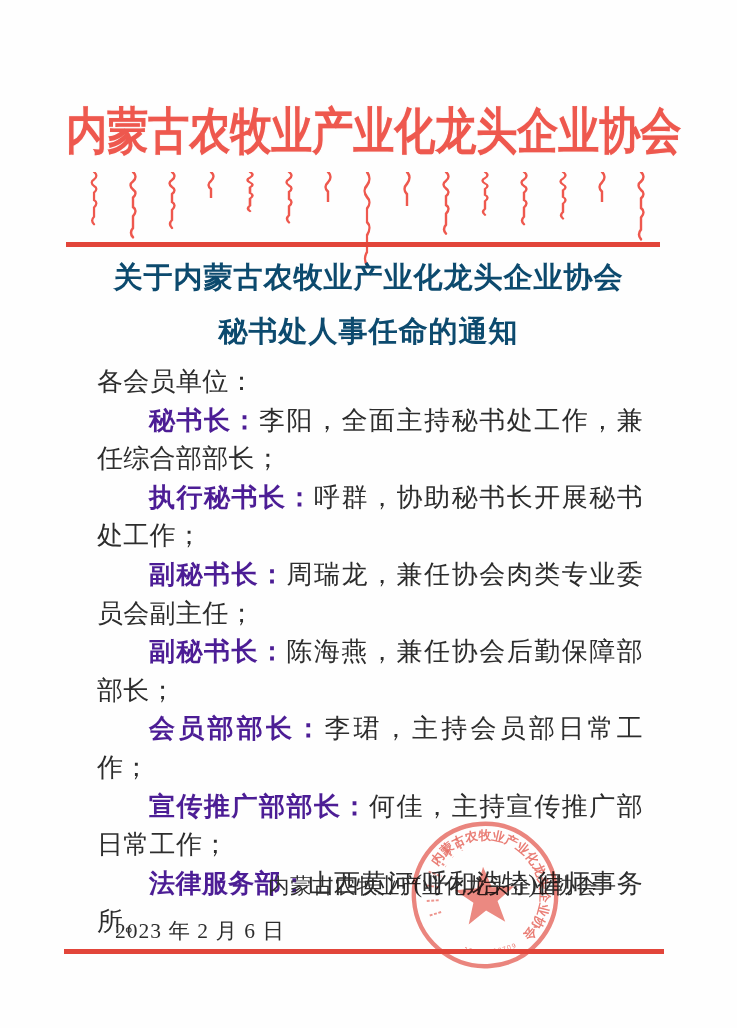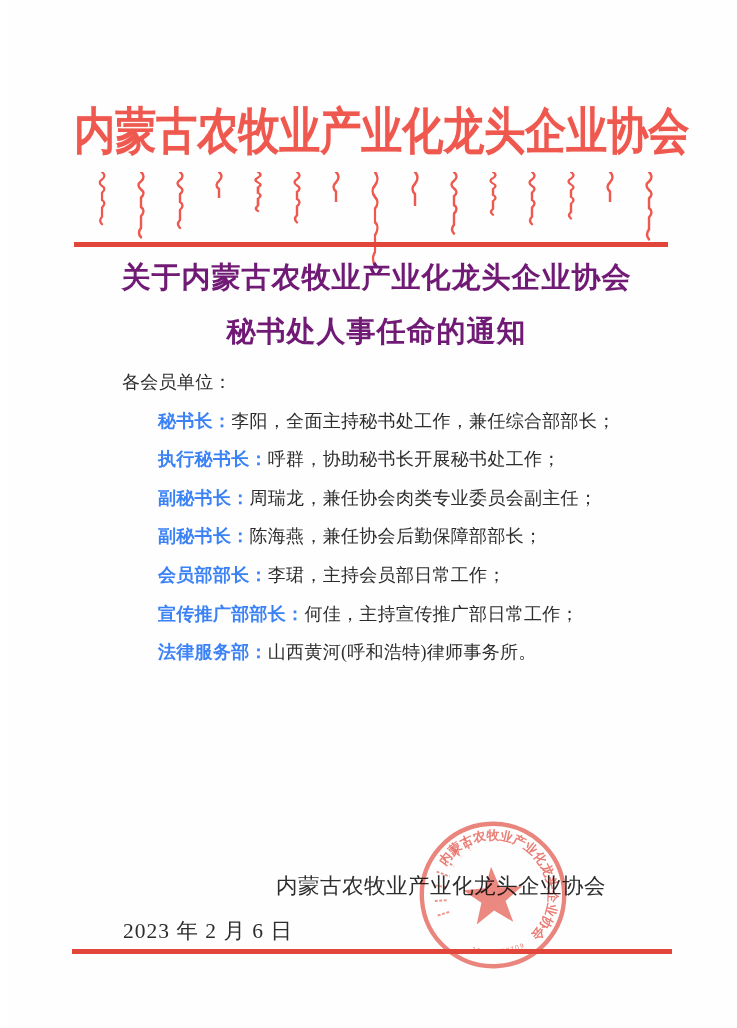--- a/index.html
+++ b/index.html
@@ -3,21 +3,21 @@
 <meta charset="utf-8">
 <style>
   * { margin:0; padding:0; box-sizing:border-box; }
   html,body { width:737px; height:1028px; }
   body {
     position:relative;
     background:#ffffff;
     font-family:"Liberation Serif","DejaVu Serif",serif;
     overflow:hidden;
   }
-  .page { position:absolute; inset:0; background:#fefefe;margin-left:8px; }
+  .page { position:absolute; inset:0; background:#fefefe; }
 
   
   .letterhead {
     position:absolute; top:100px; left:0; width:737px;
     text-align:center;
     font-size:50px; font-weight:bold; line-height:62px;
     color:#ee584e;
     transform:scaleX(0.82);
     white-space:nowrap;
     text-shadow:0 0 1px rgba(238,88,78,.4);
@@ -36,34 +36,34 @@
     border-top:4px solid #e2453a; border-bottom:1.5px solid #e2453a;
   }
   .divider-bottom {
     position:absolute; left:64px; top:949px; width:600px; height:3.5px;
     border-top:1.5px solid #e2453a; border-bottom:4px solid #e2453a;
   }
 
   
   .doc-title {
     position:absolute; top:250px; left:0; width:737px;
-    text-align:center; color:#701a75;
+    text-align:center; color:#0c4a6e;
     font-size:29px; font-weight:bold; letter-spacing:1px;
     line-height:54px;
   }
 
   
   .body-text {
-    position:absolute; left:114px; top:363px; width:546px;
-    font-size:18px; line-height:38.6px; color:#2d2d2d;
+    position:absolute; left:97px; top:363px; width:546px;
+    font-size:26px; line-height:38.6px; color:#2d2d2d;
     text-align:justify; letter-spacing:0.3px;
   }
   .para { text-indent:2em; }
   .appointment { text-indent:2em; }
-  .appointment .label { font-weight:bold; color:#3b82f6; }
+  .appointment .label { font-weight:bold; color:#4c1d95; }
 
   
   .signature-org {
     position:absolute; top:871px; left:133px; width:600px;
     text-align:center; font-size:21.5px; color:#2d2d2d; letter-spacing:0.5px;
   }
   .signature-date {
     position:absolute; top:916px; left:115px; width:600px;
     font-size:21.5px; color:#2d2d2d; letter-spacing:1px;
   }

